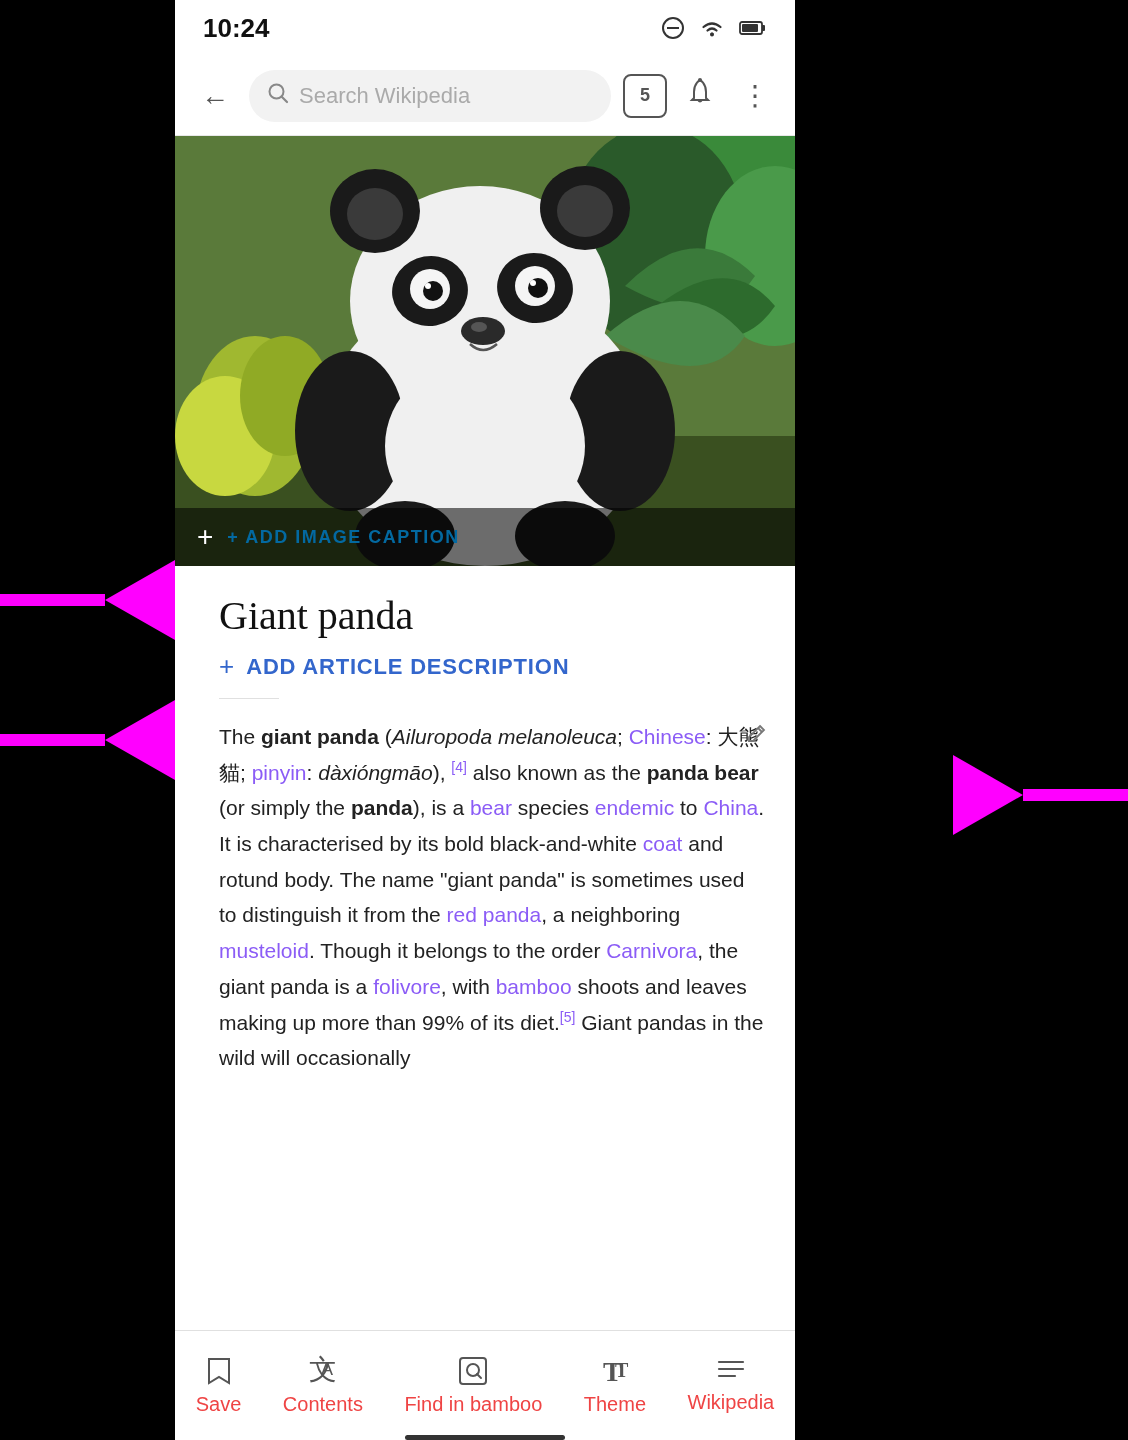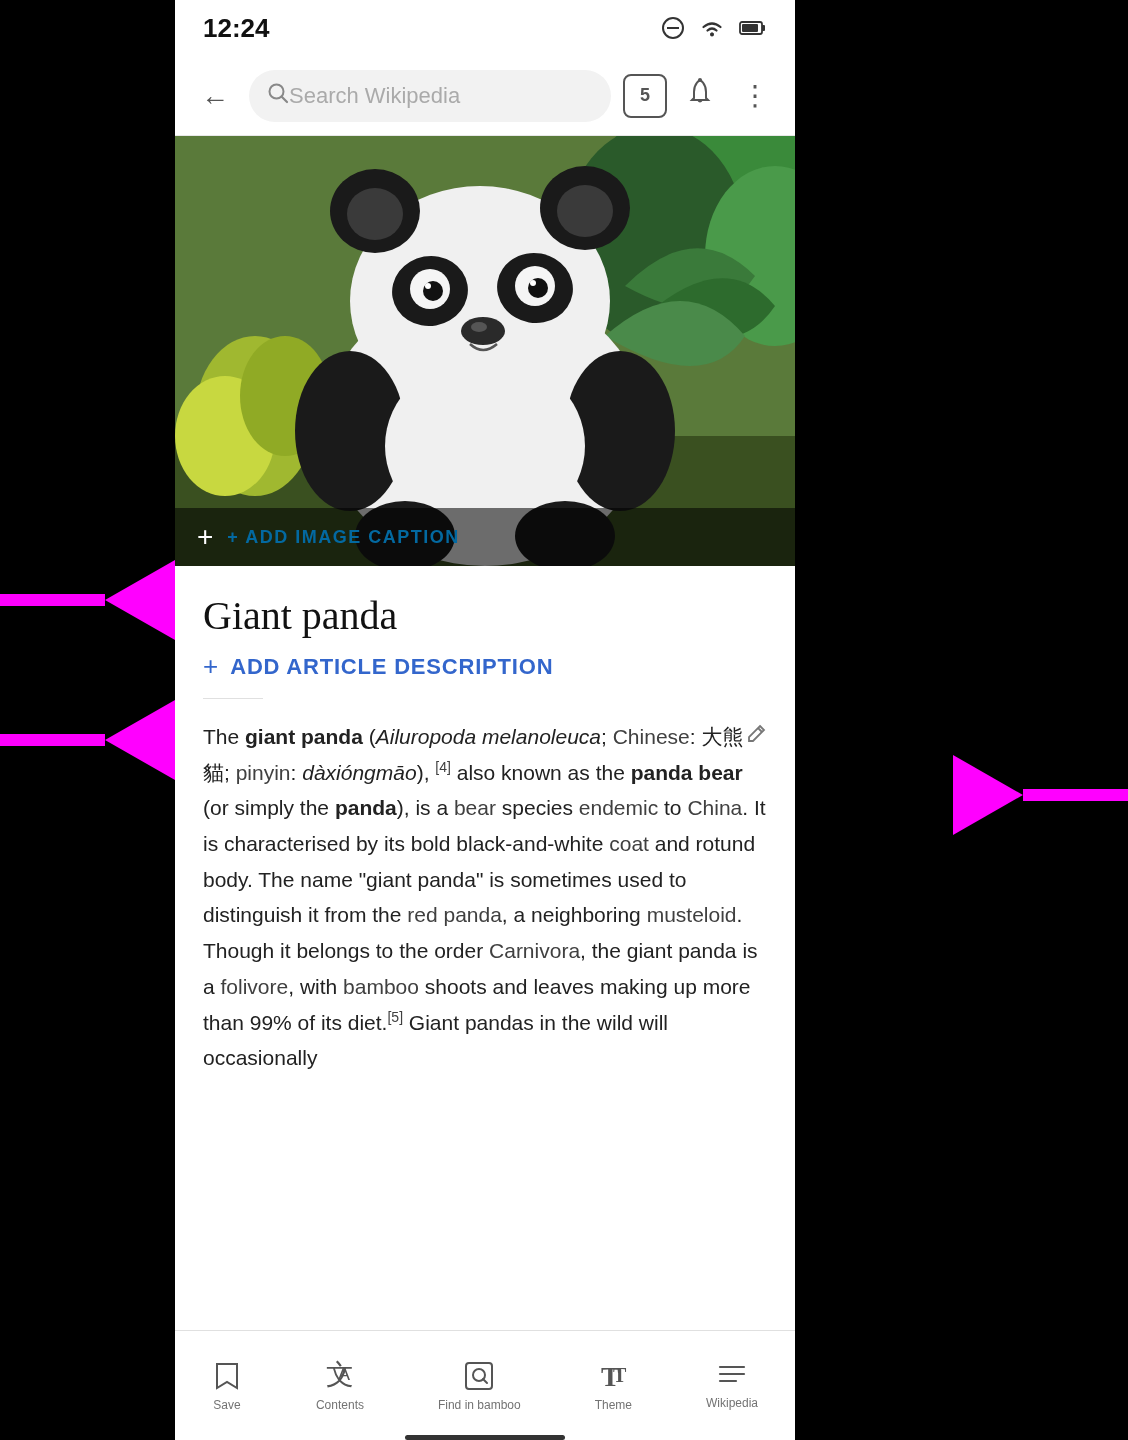--- a/index.html
+++ b/index.html
@@ -60,20 +60,21 @@
       padding: 8px;
     }
     .search-box {
       flex: 1;
       background: #f2f2f2;
       border-radius: 30px;
       height: 52px;
       display: flex;
       align-items: center;
       padding: 0 18px;
+      gap: 10px;
     }
     .search-icon {
       color: #888;
       font-size: 20px;
     }
     .search-text {
       color: #aaa;
       font-size: 22px;
     }
     .nav-tabs-icon {
@@ -142,21 +143,21 @@
     .caption-text {
       color: #0369a1;
       font-size: 18px;
       font-weight: 600;
       letter-spacing: 1.5px;
     }
 
     
     .article-content {
       background: #fff;
-      padding: 26px 28px 0 28px;
+      padding: 26px 28px 0 44px;
     }
     .article-title {
       font-size: 40px;
       font-weight: 400;
       color: #111;
       margin-bottom: 12px;
       font-family: 'Georgia', serif;
     }
     .add-description {
       display: flex;
@@ -181,21 +182,21 @@
       width: 60px;
     }
 
     .article-body {
       font-size: 21px;
       line-height: 1.7;
       color: #222;
       position: relative;
     }
     .article-body a {
-      color: #404040;
+      color: #8b5cf6;
       text-decoration: none;
     }
     .article-body sup {
       color: #3366cc;
       font-size: 14px;
     }
     .edit-pencil {
       position: absolute;
       top: 0;
       right: 0;
@@ -217,22 +218,22 @@
       justify-content: space-around;
     }
     .bottom-nav-item {
       display: flex;
       flex-direction: column;
       align-items: center;
       gap: 6px;
       cursor: pointer;
     }
     .bottom-nav-label {
-      font-size: 12px;
-      color: #737373;
+      font-size: 20px;
+      color: #ef4444;
     }
     .bottom-nav-indicator {
       position: absolute;
       bottom: 0;
       left: 50%;
       transform: translateX(-50%);
       width: 160px;
       height: 5px;
       background: #333;
       border-radius: 3px;
@@ -285,21 +286,21 @@
       background: #ff00ff;
       flex: 1;
     }
   </style>
 </head>
 <body>
 
 <div class="phone-screen">
 
   <div class="status-bar">
-    <span class="status-time">12:24</span>
+    <span class="status-time">10:24</span>
     <div class="status-icons">
 
       <svg width="24" height="24" viewBox="0 0 24 24" fill="none">
         <circle cx="12" cy="12" r="10" stroke="#333" stroke-width="2"></circle>
         <line x1="6" y1="12" x2="18" y2="12" stroke="#333" stroke-width="2"></line>
       </svg>
 
       <svg width="26" height="24" viewBox="0 0 26 20" fill="#333">
         <path d="M13 16 L13 16" stroke="#333" stroke-width="3" stroke-linecap="round"></path>
         <path d="M8.5 12.5 Q13 8.5 17.5 12.5" stroke="#333" stroke-width="2.2" fill="none" stroke-linecap="round"></path>

